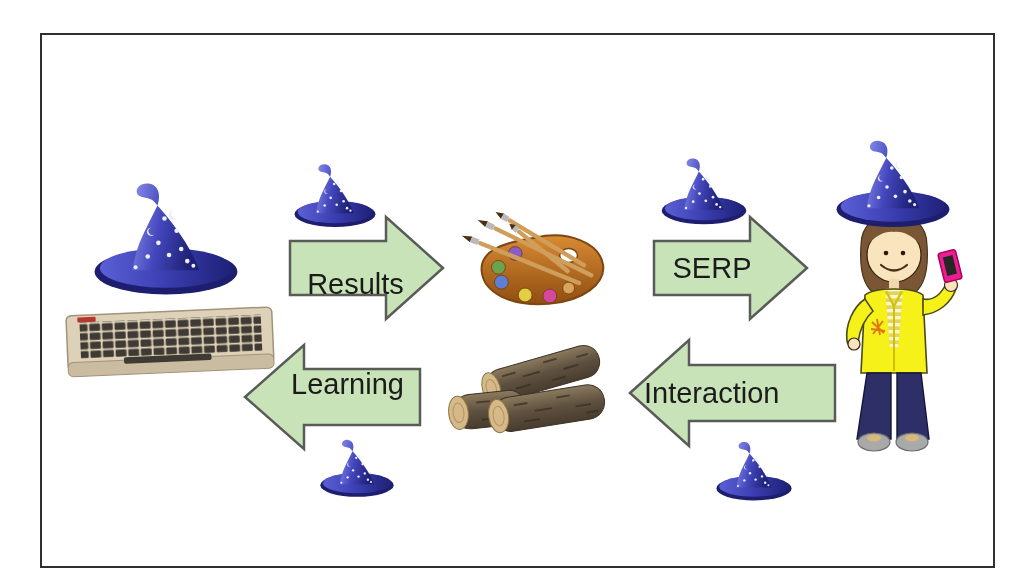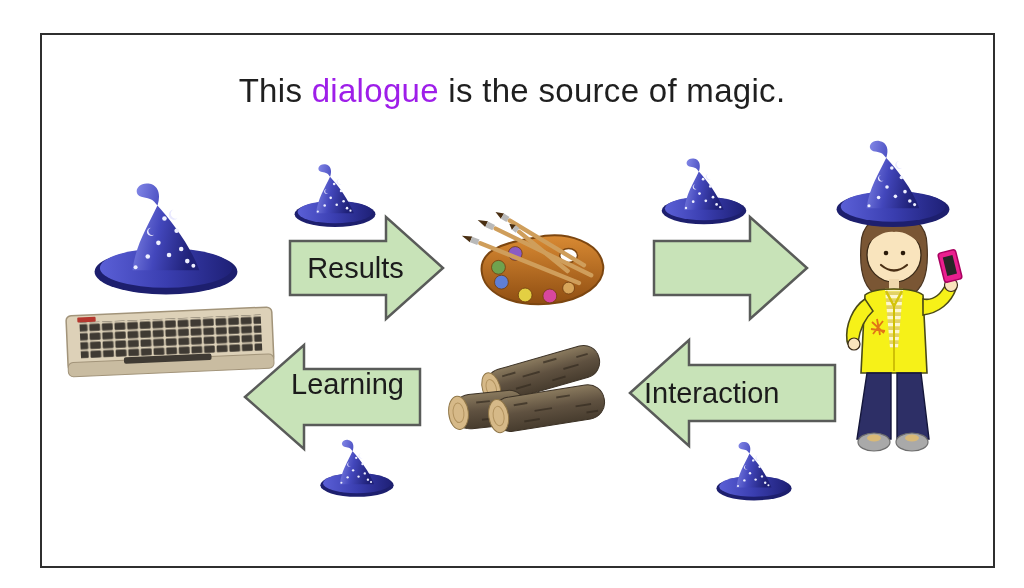--- a/index.html
+++ b/index.html
@@ -69,21 +69,20 @@
       <g id="brush-shape">
         <path d="M0,0 l10,-3.2 v6.4 Z" fill="#4a2f12"></path>
         <rect x="10" y="-3" width="8" height="6" fill="#b9b9b9"></rect>
         <rect x="18" y="-2.2" width="112" height="4.4" rx="2.2" fill="#cf9e5b"></rect>
       </g>
     </defs>
   </svg>
 
   <div class="frame"></div>
 
-  <h1 class="title"><span>This </span><span class="hl">dialogue</span><span> is the source of magic.</span></h1>
 
   <svg class="sprite" style="left:90px;top:176px;width:152px" viewBox="0 0 100 82">
       <use href="#hat-shape"></use>
     </svg>
 
   <svg class="sprite" style="left:64px;top:293px;width:214px" viewBox="0 0 210 92">
     <g transform="rotate(-2.5 105 46)">
       <rect x="3" y="18" width="202" height="54" rx="5" fill="#ddd1b8" stroke="#a2947a" stroke-width="1.5"></rect>
       <rect x="3" y="64" width="202" height="14" rx="5" fill="#c9bca1" stroke="#a2947a" stroke-width="1"></rect>
       <rect x="14" y="20" width="18" height="5" rx="1" fill="#b5372e"></rect>
@@ -111,21 +110,22 @@
   <svg class="sprite arrow-shape" style="left:652px;top:214px;width:158px;height:108px" viewBox="0 0 158 108">
     <polygon points="2,27 98,27 98,3 155,54 98,105 98,81 2,81"></polygon>
   </svg>
   <svg class="sprite arrow-shape" style="left:627px;top:337px;width:211px;height:112px" viewBox="0 0 211 112">
     <polygon points="3,56 62,3 62,28 208,28 208,84 62,84 62,109"></polygon>
   </svg>
   <svg class="sprite arrow-shape" style="left:242px;top:342px;width:181px;height:110px" viewBox="0 0 181 110">
     <polygon points="3,55 62,3 62,27 178,27 178,83 62,83 62,107"></polygon>
   </svg>
 
-  <div class="arrow-label" style="left:288px;top:252px;width:135px">Results</div>
+  <div class="arrow-label" style="left:288px;top:268px;width:135px">Results</div>
+  <div class="arrow-label" style="left:652px;top:252px;width:120px">SERP</div>
   <div class="arrow-label" style="left:644px;top:377px;width:130px">Interaction</div>
   <div class="arrow-label" style="left:280px;top:368px;width:135px">Learning</div>
 
   <svg class="sprite" style="left:452px;top:210px;width:168px" viewBox="0 0 170 105">
     <path d="M84,28 C118,20 150,34 153,56 C155,74 134,92 98,95 C60,98 32,84 30,62 C28,42 50,33 84,28 Z" fill="url(#gPalette)" stroke="#7c4610" stroke-width="2"></path>
     <ellipse cx="118" cy="46" rx="9" ry="7" fill="#ffffff" stroke="#7c4610" stroke-width="1.5"></ellipse>
     <g stroke="#6e3c0e" stroke-width="0.8">
       <circle cx="64" cy="44" r="7" fill="#8a5cc4"></circle>
       <circle cx="47" cy="58" r="7" fill="#6fa24e"></circle>
       <circle cx="50" cy="73" r="7" fill="#5f7fd6"></circle>

